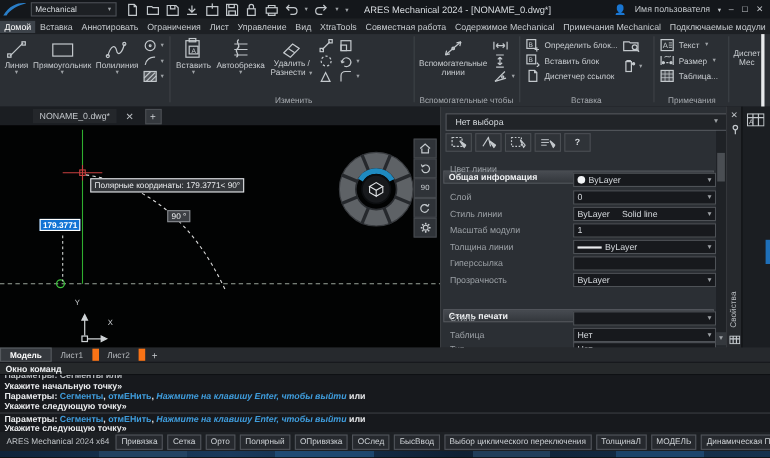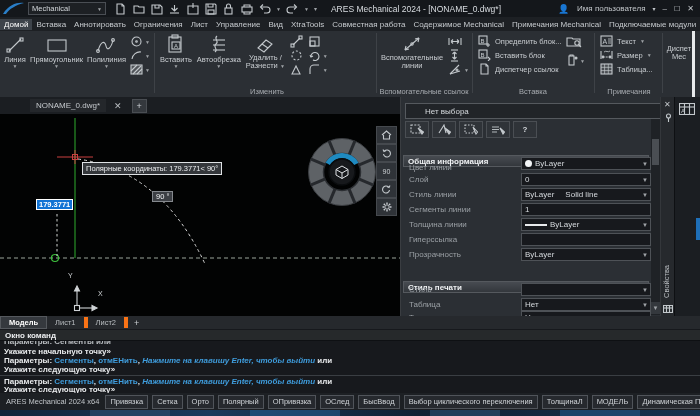--- a/index.html
+++ b/index.html
@@ -42,42 +42,42 @@
               font-size:7.5px;padding:1px 3px;white-space:nowrap;}
   .cv-angle{position:absolute;left:152px;top:77px;background:#3c3f44;border:1px solid #85898e;color:#f0f2f4;
             font-size:7.5px;padding:0 3px;}
   .cv-coord{position:absolute;left:36px;top:85px;background:#1173d4;border:1px solid #fff;color:#fff;
             font-weight:bold;font-size:7.5px;padding:0 2px;}
   .navbtn{position:absolute;left:376px;width:19px;height:16px;background:#2f3338;border:1px solid #45494e;
           color:#c9cdd1;display:flex;align-items:center;justify-content:center;font-size:9px;}
   
   #props{position:absolute;left:400px;top:97px;width:260px;height:219px;background:#2b2f34;border-left:1px solid #3a3d41;}
   .psel{position:absolute;left:4px;top:6px;width:240px;height:14px;background:#212428;border:1px solid #55595e;
-        font-size:8px;color:#d6dade;display:flex;align-items:center;padding:0 19px;justify-content:space-between;}
+        font-size:8px;color:#d6dade;display:flex;align-items:center;padding:0 8px;justify-content:space-between;}
   .ptool{position:absolute;left:4px;top:24px;display:flex;gap:3px;}
   .ptbtn{width:22px;height:15px;background:#2f3338;border:1px solid #4a4e53;display:flex;align-items:center;justify-content:center;
          font-size:8px;color:#d6dade;font-weight:bold;}
   .psec{position:absolute;left:2px;width:246px;height:12px;background:linear-gradient(#474b51,#33373c);border:1px solid #55595e;
         color:#f0f2f4;font-weight:bold;font-size:8px;display:flex;align-items:center;justify-content:space-between;
         padding:0 4px;box-sizing:border-box;margin-top:15px;}
   .plabel{position:absolute;left:8px;font-size:8px;color:#9ba0a5;white-space:nowrap;}
   .pfield{position:absolute;left:120px;width:130px;height:13px;background:#17191d;border:1px solid #4e5257;
           font-size:8px;color:#d6dade;display:flex;align-items:center;padding:0 3px;box-sizing:border-box;gap:3px;white-space:nowrap;}
   .pcar{position:absolute;right:2px;font-size:6px;color:#9ea2a6;top:3px;}
   .pscroll{position:absolute;left:250px;top:22px;width:9px;height:196px;background:#1f2226;}
   .pthumb{position:absolute;left:1px;top:20px;width:7px;height:26px;background:#4a4e53;}
   .pdown{position:absolute;left:0px;top:183px;width:9px;height:12px;background:#34383d;color:#9ea2a6;font-size:6px;
          display:flex;align-items:center;justify-content:center;}
   
   #pstrip{position:absolute;left:660px;top:97px;width:14px;height:219px;background:#26292d;border-left:1px solid #34373b;}
   .vtext{position:absolute;left:1px;top:168px;font-size:7.5px;color:#b9bdc1;writing-mode:vertical-rl;transform:rotate(180deg);white-space:nowrap;}
   #redge{position:absolute;left:674px;top:97px;width:26px;height:219px;background:#1b1e22;border-left:1px solid #0e1013;}
   
   #sheettabs{position:absolute;left:0;top:316px;width:700px;height:13px;background:#26292d;display:flex;align-items:center;font-size:7.5px;border-bottom:1px solid #0e1013;}
-  .stab{padding:1px 8px;color:#b9bdc1;border-right:4px solid #f97316;}
+  .stab{padding:1px 8px;color:#b9bdc1;border-right:6px solid #f97316;}
   .stab.active{background:#35393e;color:#fff;font-weight:bold;border:1px solid #55595e;}
   .splus{margin-left:6px;color:#c9cdd1;font-size:9px;}
   
   #cmd{position:absolute;left:0;top:329px;width:700px;height:64px;background:#17191d;}
   .cmd-title{position:absolute;left:0;top:1px;width:700px;height:11px;background:#26292b;color:#eceef0;font-weight:bold;
              font-size:8px;display:flex;align-items:center;padding-left:5px;box-sizing:border-box;border-bottom:1px solid #0e1013;}
   .cmd-line{position:absolute;left:4px;font-size:8px;font-weight:bold;color:#e8eaec;white-space:nowrap;line-height:9px;text-align:center;}
   .cl{color:#3f9ddd;}
   .ce{color:#3f9ddd;font-style:italic;}
   .cmd-divider{position:absolute;left:0;width:700px;height:1px;background:#3a3e43;}
@@ -376,21 +376,21 @@
                 <line x1="2" y1="11" x2="11" y2="2"></line>
                 <line x1="2" y1="11" x2="12" y2="8"></line>
                 <circle cx="9" cy="7" r="1"></circle>
               </svg>
             </span>
             <span class="mcarat">▼</span>
           </div>
       </div>
     </div>
     <div class="gdiv" style="left:472px;"></div>
-    <div class="glabel" style="left:378px;width:92px;">Вспомогательные ссылок</div>
+    <div class="glabel" style="left:378px;width:92px;">Вспомогательные чтобы</div>
 
     <div class="abs" style="left:478px;top:3px;">
       <div class="irow">
         <svg class="ico" width="13" height="12">
             <rect x="1" y="1" width="8" height="8"></rect>
             <text x="2.5" y="7.5" font-size="6" fill="#c3c8cc" stroke="none">B</text>
             <path d="M10 8 v4 m-2 -2 h4"></path>
           </svg>
         <span>Определить блок...</span>
       </div>
@@ -596,41 +596,41 @@
           </svg>
         </span>
       <span class="ptbtn">?</span>
     </div>
 
     <div class="psec" style="top:43px;">
       <span>Общая информация</span>
       <span style="font-size:6px;">▲</span>
     </div>
 
-    <div class="plabel" style="top:66px;">Цвет линии</div>
+    <div class="plabel" style="top:52px;">Цвет линии</div>
     <div class="pfield" style="top:60px;">
       <span style="width:7px;height:7px;border-radius:50%;background:#f2f4f6;display:inline-block;"></span>
       <span>ByLayer</span>
       <span class="pcar">▼</span>
     </div>
 
     <div class="plabel" style="top:78px;">Слой</div>
     <div class="pfield" style="top:76px;">
       <span>0</span>
       <span class="pcar">▼</span>
     </div>
 
     <div class="plabel" style="top:93px;">Стиль линии</div>
     <div class="pfield" style="top:91px;">
       <span>ByLayer</span>
       <span style="margin-left:8px;">Solid line</span>
       <span class="pcar">▼</span>
     </div>
 
-    <div class="plabel" style="top:108px;">Сегменты линии</div>
+    <div class="plabel" style="top:108px;">Масштаб модули</div>
     <div class="pfield" style="top:106px;">
       <span>1</span>
     </div>
 
     <div class="plabel" style="top:123px;">Толщина линии</div>
     <div class="pfield" style="top:121px;">
       <span style="width:22px;height:2px;background:#e8eaec;display:inline-block;"></span>
       <span>ByLayer</span>
       <span class="pcar">▼</span>
     </div>

